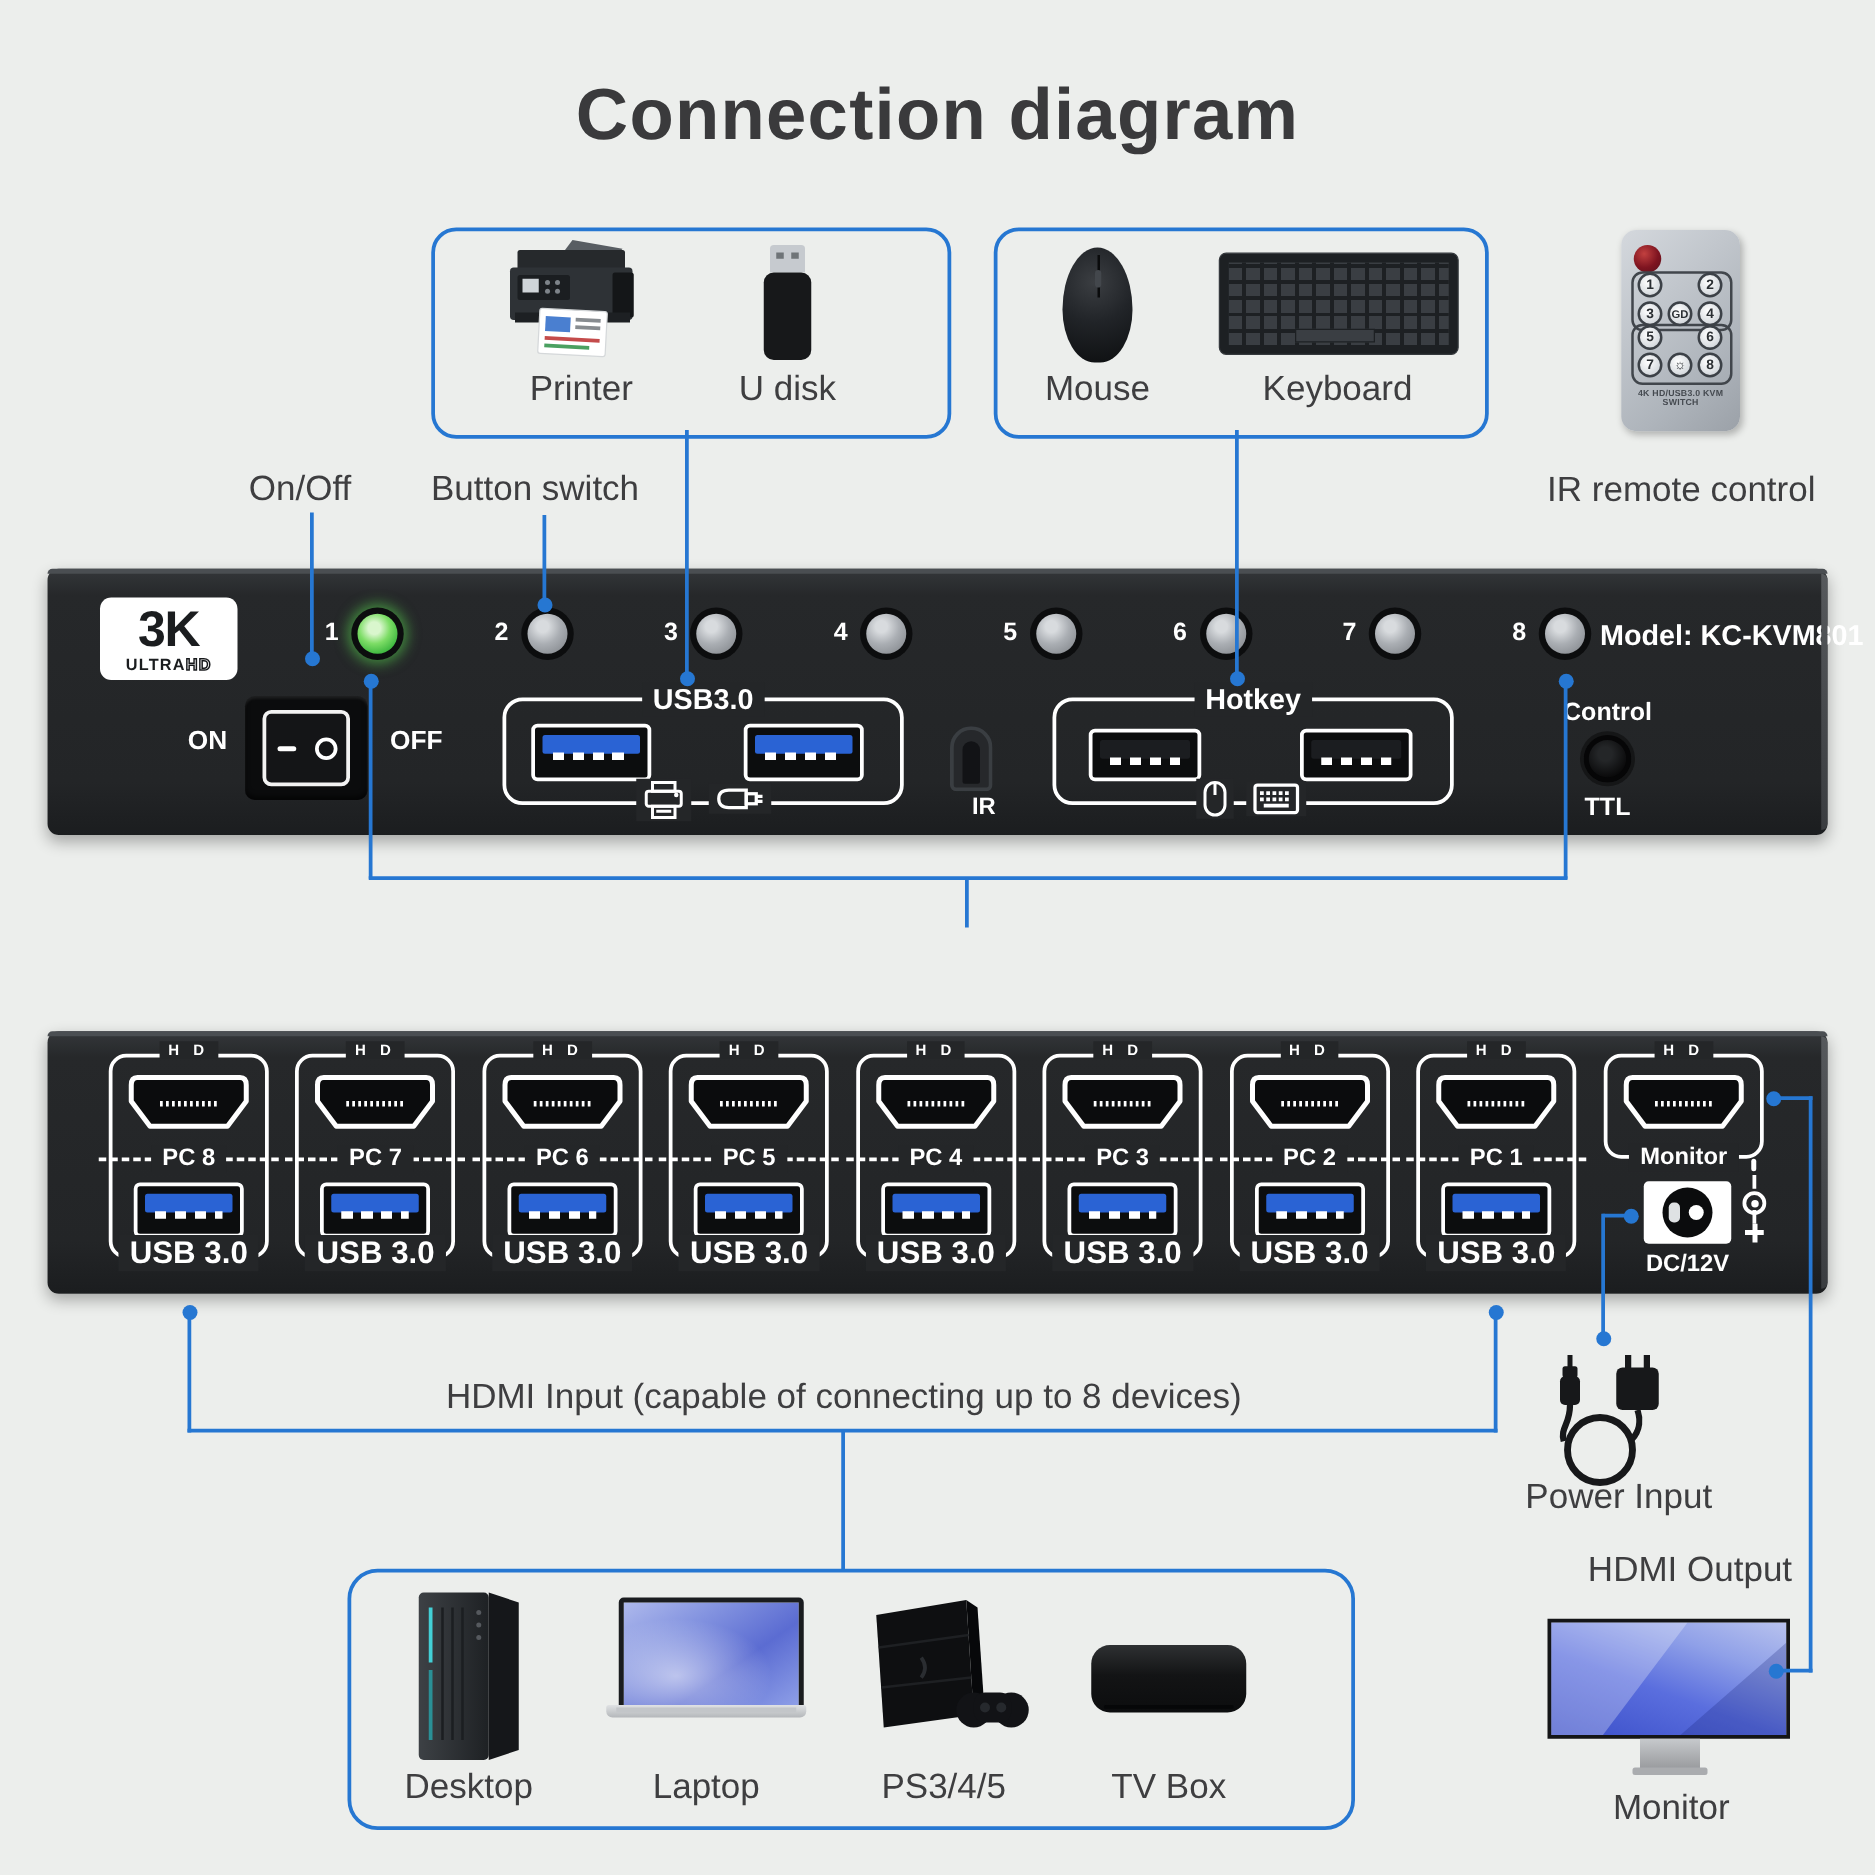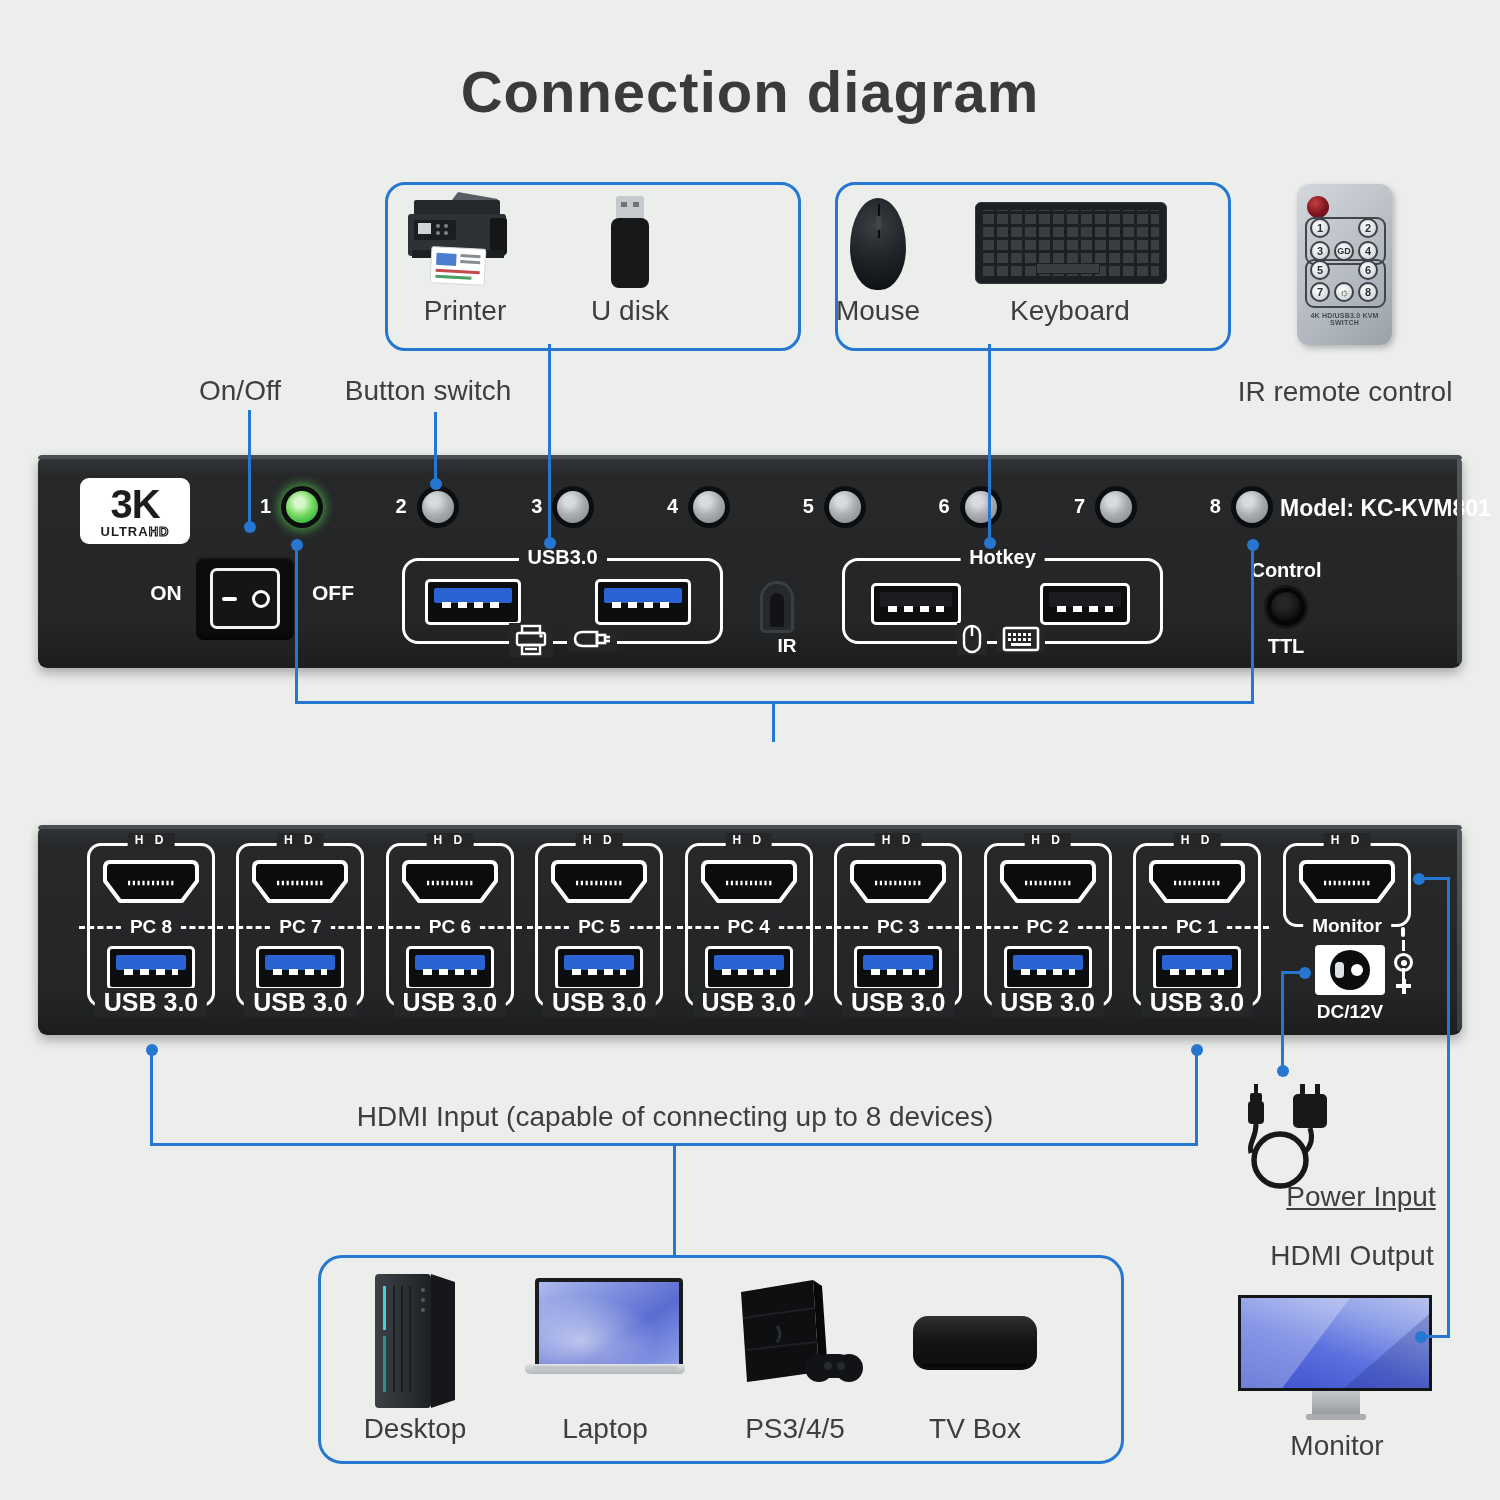--- a/index.html
+++ b/index.html
@@ -7,21 +7,21 @@
     font-family:"Liberation Sans",sans-serif;overflow:hidden;color:#3e3e40;}
   
   .title{position:absolute;left:0;top:58px;width:1500px;text-align:center;
     font-size:58px;font-weight:bold;color:#3a3a3c;letter-spacing:1px;}
   .ann{position:absolute;font-size:28px;color:#3e3e40;text-align:center;}
   
   .vline,.hline,.dot{position:absolute;background:#2677d2;}
   .vline{width:3px;} .hline{height:3px;}
   .dot{width:12px;height:12px;border-radius:50%;}
   
-  .bluebox{position:absolute;border:3px solid #2677d2;border-radius:20px;background:transparent;margin-left:40px;}
+  .bluebox{position:absolute;border:3px solid #2677d2;border-radius:20px;background:transparent;}
   
   .icon-wrap{position:absolute;}
   
   .udisk-conn{position:absolute;width:28px;height:22px;background:#c6cacf;border-radius:3px 3px 0 0;}
   .udisk-conn::before,.udisk-conn::after{content:"";position:absolute;top:6px;width:6px;height:5px;background:#6f7478;}
   .udisk-conn::before{left:5px;} .udisk-conn::after{right:5px;}
   .udisk-body{position:absolute;width:38px;height:70px;background:#17181a;border-radius:8px;}
   
   .mouse{position:absolute;width:56px;height:92px;border-radius:50% 50% 46% 46%/54% 54% 46% 46%;
     background:radial-gradient(circle at 45% 30%, #3b3e42, #212428 45%, #101214 90%);}
@@ -71,21 +71,21 @@
   .rocker{position:absolute;left:158px;top:102px;width:98px;height:83px;background:#0b0c0d;border-radius:8px;
     box-shadow:inset 0 2px 2px rgba(255,255,255,.08), inset 0 -3px 4px rgba(0,0,0,.6);}
   .rocker-in{position:absolute;left:14px;right:14px;top:11px;bottom:11px;background:#141517;
     border:3px solid #f2f2f2;border-radius:7px;}
   .rocker-in .bar{position:absolute;left:9px;top:calc(50% - 2px);width:15px;height:4px;background:#fff;border-radius:2px;}
   .rocker-in .cir{position:absolute;right:7px;top:calc(50% - 9px);width:12px;height:12px;border:3.5px solid #fff;border-radius:50%;}
   
   .grp{position:absolute;border:3px solid #fff;border-radius:16px;}
   .chip{position:absolute;left:50%;transform:translateX(-50%);background:#242628;color:#fff;
     font-weight:bold;white-space:nowrap;padding:0 9px;}
-  .grp-label{top:-15px;font-size:20px;}
+  .grp-label{top:-15px;font-size:23px;}
   
   .usbport{position:absolute;background:#0c0d0e;border:3px solid #fff;border-radius:5px;box-sizing:border-box;}
   .usb-front{width:96px;height:46px;} .usb2{width:90px;height:42px;} .usb-rear{width:88px;height:44px;}
   .tongue{position:absolute;left:6px;right:6px;top:6px;height:15px;border-radius:2px;}
   .tongue::after{content:"";position:absolute;left:8px;right:8px;bottom:-5px;height:6px;
     background:repeating-linear-gradient(90deg,#fff 0 9px,transparent 9px 16px);}
   .tongue.blue{background:#2a63d4;} .tongue.black{background:#1b1d20;}
   .glyph-chip{position:absolute;background:#242628;padding:1px 5px;line-height:0;}
   
   .ir-recv{position:absolute;left:722px;top:126px;width:34px;height:52px;background:#26282b;
@@ -494,21 +494,21 @@
       <rect x="12" y="11" width="12" height="9" rx="2" fill="#17181a"></rect>
       <rect x="10" y="19" width="16" height="23" rx="4" fill="#17181a"></rect>
       <path d="M18 42 C 18 58, 10 60, 13 71" fill="none" stroke="#17181a" stroke-width="5"></path>
       <circle cx="42" cy="78" r="26" fill="none" stroke="#17181a" stroke-width="5.5"></circle>
       <path d="M67 70 C 75 62, 74 52, 72 46" fill="none" stroke="#17181a" stroke-width="5"></path>
       <rect x="62" y="2" width="5" height="11" fill="#17181a"></rect>
       <rect x="77" y="2" width="5" height="11" fill="#17181a"></rect>
       <rect x="55" y="12" width="34" height="34" rx="5" fill="#17181a"></rect>
     </svg>
   </div>
-  <div class="ann" style="left:1261px;top:1181px;width:200px;text-decoration:underline;">Power Input</div>
+  <div class="ann" style="left:1195px;top:1181px;width:200px;">Power Input</div>
   <div class="ann" style="left:1232px;top:1240px;width:240px;">HDMI Output</div>
 
   <div class="bluebox" style="left:278px;top:1255px;width:800px;height:203px;border-radius:24px;">
     <div class="icon-wrap" style="left:50px;top:12px;">
       <svg width="90" height="144" viewBox="0 0 90 144">
         <defs>
             <linearGradient id="tg" x1="0" y1="0" x2="1" y2="0">
           <stop offset="0" stop-color="#3d4145"></stop>
               <stop offset="1" stop-color="#1e2124"></stop>
             </linearGradient>

